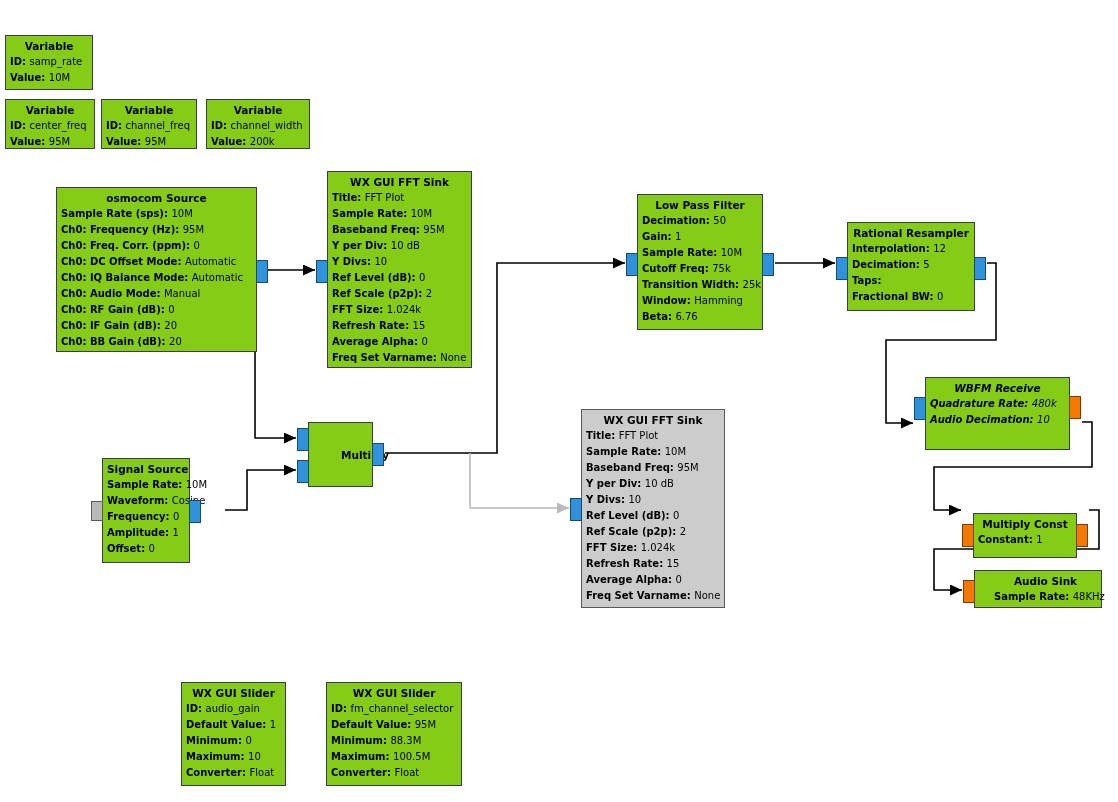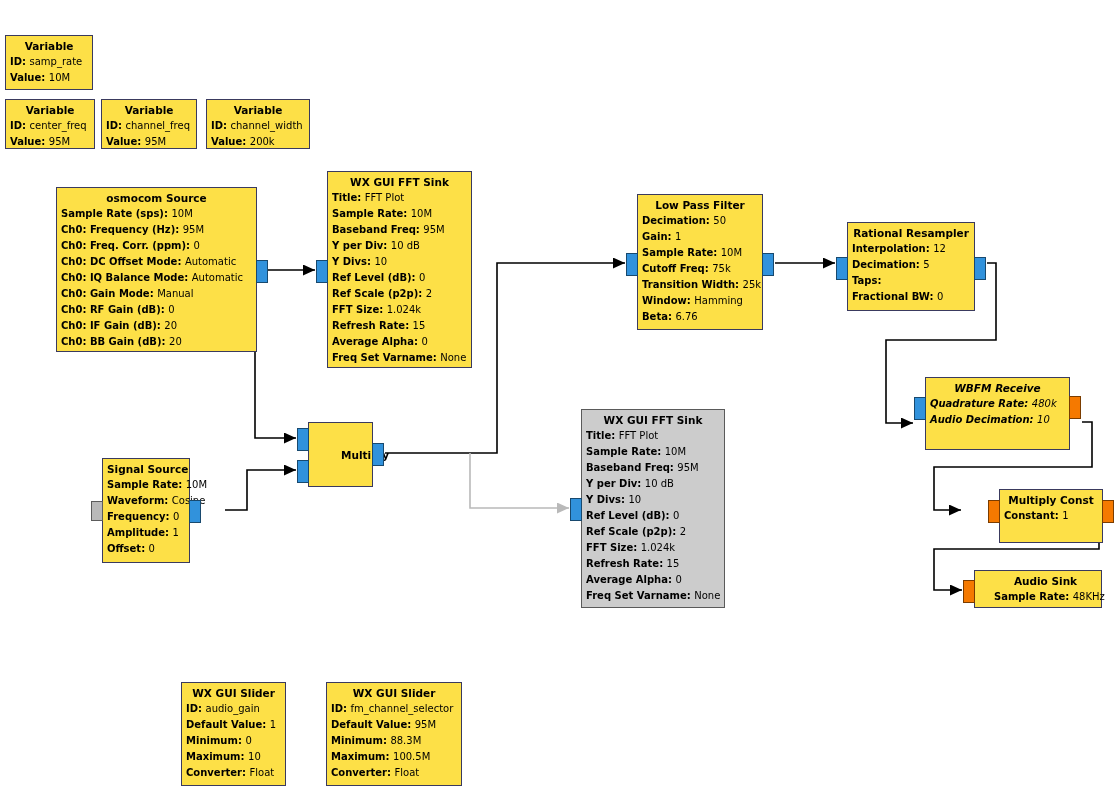--- a/index.html
+++ b/index.html
@@ -1,19 +1,19 @@
 <!DOCTYPE html>
 <html><head>
 <meta charset="utf-8">
 <style>
   html,body{margin:0;padding:0;background:#ffffff;}
   #canvas{position:relative;width:1118px;height:802px;background:#ffffff;overflow:hidden;
           font-family:"DejaVu Sans", sans-serif;}
   #wires{position:absolute;left:0;top:0;z-index:1;}
-  .block{position:absolute;z-index:2;box-sizing:border-box;background:#fde047;
+  .block{position:absolute;z-index:2;box-sizing:border-box;background:#84cc16;
          border:1px solid #3a3a5e;padding:2px 4px;}
   .block.disabled{background:#cccccc;border-color:#5a5a5a;}
   .block .title{font-size:10.5px;font-weight:bold;line-height:16px;text-align:center;
                 color:#000;white-space:nowrap;}
   .block.center-v{display:flex;flex-direction:column;justify-content:center;padding-left:32px;}
   .param{font-size:10px;line-height:16px;color:#000;white-space:nowrap;}
   .param .lbl{font-weight:bold;}
   .param .lbl::after{content:": ";white-space:pre;}
   .port{position:absolute;width:12px;height:23px;box-sizing:border-box;
         border:1px solid rgba(0,0,0,0.5);z-index:3;}
@@ -61,21 +61,21 @@
       <div class="param"><span class="lbl">ID</span><span class="val">channel_width</span></div>
       <div class="param"><span class="lbl">Value</span><span class="val">200k</span></div>
     </div>
     <div class="block" style="left: 11px; top: 187px; width: 201px; height: 165px; margin-left: 45px;">
       <div class="title">osmocom Source</div>
       <div class="param"><span class="lbl">Sample Rate (sps)</span><span class="val">10M</span></div>
       <div class="param"><span class="lbl">Ch0: Frequency (Hz)</span><span class="val">95M</span></div>
       <div class="param"><span class="lbl">Ch0: Freq. Corr. (ppm)</span><span class="val">0</span></div>
       <div class="param"><span class="lbl">Ch0: DC Offset Mode</span><span class="val">Automatic</span></div>
       <div class="param"><span class="lbl">Ch0: IQ Balance Mode</span><span class="val">Automatic</span></div>
-      <div class="param"><span class="lbl">Ch0: Gain Mode</span><span class="val">Manual</span></div>
+      <div class="param"><span class="lbl">Ch0: Audio Mode</span><span class="val">Manual</span></div>
       <div class="param"><span class="lbl">Ch0: RF Gain (dB)</span><span class="val">0</span></div>
       <div class="param"><span class="lbl">Ch0: IF Gain (dB)</span><span class="val">20</span></div>
       <div class="param"><span class="lbl">Ch0: BB Gain (dB)</span><span class="val">20</span></div>
       <div class="port" style="background: rgb(49, 146, 220); top: 72px; right: -12px;"></div>
     </div>
     <div class="block" style="left: 327px; top: 171px; width: 145px; height: 197px;">
       <div class="title">WX GUI FFT Sink</div>
       <div class="param"><span class="lbl">Title</span><span class="val">FFT Plot</span></div>
       <div class="param"><span class="lbl">Sample Rate</span><span class="val">10M</span></div>
       <div class="param"><span class="lbl">Baseband Freq</span><span class="val">95M</span></div>
@@ -141,21 +141,21 @@
       <div class="param"><span class="lbl">Freq Set Varname</span><span class="val">None</span></div>
       <div class="port" style="background: rgb(49, 146, 220); top: 88px; left: -12px;"></div>
     </div>
     <div class="block" style="left: 925px; top: 377px; width: 145px; height: 73px; font-style: italic;">
       <div class="title">WBFM Receive</div>
       <div class="param"><span class="lbl">Quadrature Rate</span><span class="val">480k</span></div>
       <div class="param"><span class="lbl">Audio Decimation</span><span class="val">10</span></div>
       <div class="port" style="background: rgb(49, 146, 220); top: 19px; left: -12px;"></div>
       <div class="port" style="background: rgb(245, 121, 0); top: 18px; right: -12px;"></div>
     </div>
-    <div class="block" style="left: 973px; top: 489px; width: 104px; height: 54px; margin-left: 26px;">
+    <div class="block" style="left: 973px; top: 513px; width: 104px; height: 45px;">
       <div class="title">Multiply Const</div>
       <div class="param"><span class="lbl">Constant</span><span class="val">1</span></div>
       <div class="port" style="background: rgb(245, 121, 0); top: 10px; left: -12px;"></div>
       <div class="port" style="background: rgb(245, 121, 0); top: 10px; right: -12px;"></div>
     </div>
     <div class="block" style="left: 974px; top: 570px; width: 128px; height: 38px; padding-left: 19px;">
       <div class="title">Audio Sink</div>
       <div class="param"><span class="lbl">Sample Rate</span><span class="val">48KHz</span></div>
       <div class="port" style="background: rgb(245, 121, 0); top: 9px; left: -12px;"></div>
     </div>

